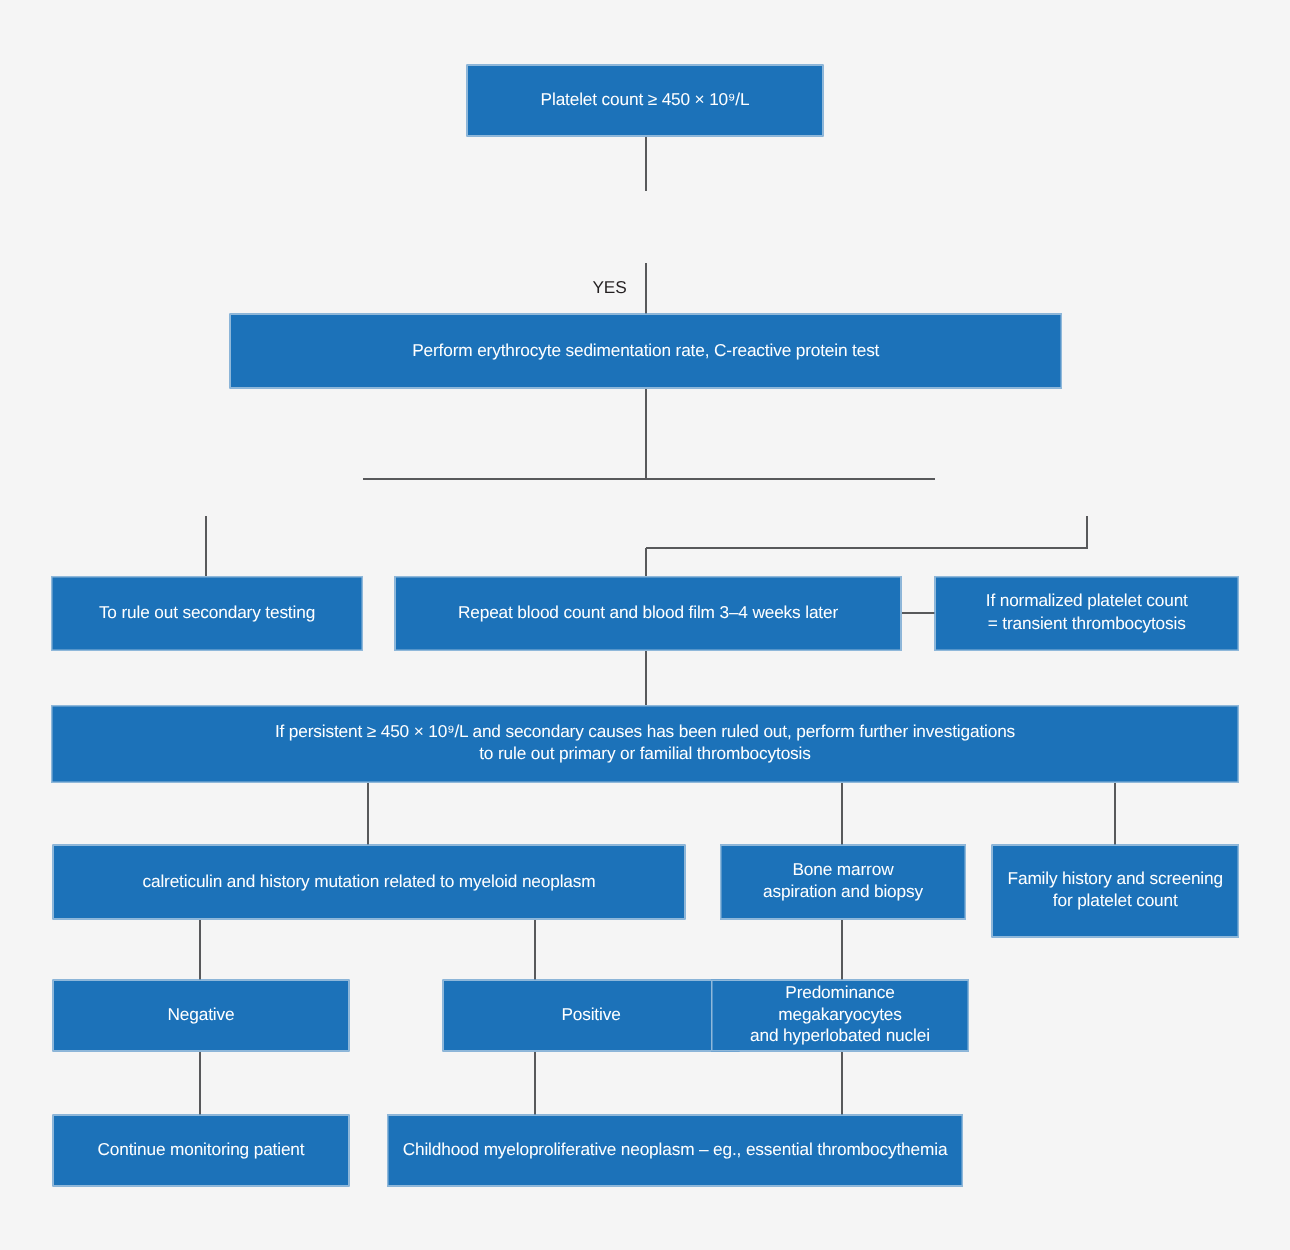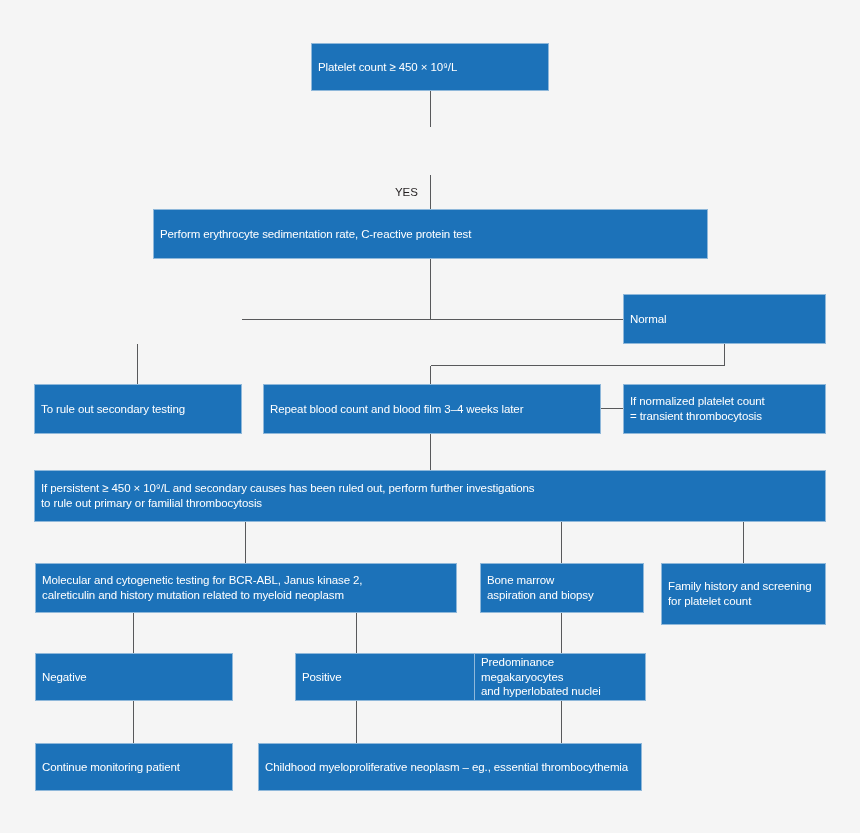--- a/index.html
+++ b/index.html
@@ -21,21 +21,21 @@
     pointer-events: none;
   }
   .node {
     position: absolute;
     background: #1c72b9;
     border: 1px solid #8fb8da;
     color: #ffffff;
     display: flex;
     align-items: center;
     justify-content: center;
-    text-align: left;
+    text-align: center;
     line-height: 1.28;
     letter-spacing: -0.1px;
     font-size: 11.5px;
     padding: 2px 6px;
     z-index: 2;
   }
   .node span { display: block; width: 100%; }
   .node .l2 { display: block; }
   .edge-label {
     position: absolute;
@@ -93,23 +93,20 @@
     <span>Platelet count ≥ 450 × 10⁹/L</span>
   </div>
 
 
   <div class="edge-label" style="left:392px; top:186px;">YES</div>
 
   <div class="node" style="left:153px; top:209px; width:555px; height:50px;">
     <span>Perform erythrocyte sedimentation rate, C-reactive protein test</span>
   </div>
 
-  <div class="node" style="left:623px; top:294px; width:203px; height:50px;">
-    <span>Normal</span>
-  </div>
 
   <div class="node" style="left:34px; top:384px; width:208px; height:50px;">
     <span>To rule out secondary testing</span>
   </div>
   <div class="node" style="left:263px; top:384px; width:338px; height:50px;">
     <span>Repeat blood count and blood film 3–4 weeks later</span>
   </div>
   <div class="node" style="left:623px; top:384px; width:203px; height:50px;">
     <span>
       <span class="l1">If normalized platelet count</span>
@@ -119,21 +116,20 @@
 
   <div class="node" style="left:34px; top:470px; width:792px; height:52px;">
     <span>
       <span class="l1">If persistent ≥ 450 × 10⁹/L and secondary causes has been ruled out, perform further investigations</span>
       <span class="l2">to rule out primary or familial thrombocytosis</span>
     </span>
   </div>
 
   <div class="node" style="left:35px; top:563px; width:422px; height:50px;">
     <span>
-      <span class="l1">Molecular and cytogenetic testing for BCR-ABL, Janus kinase 2,</span>
       <span class="l2">calreticulin and history mutation related to myeloid neoplasm</span>
     </span>
   </div>
   <div class="node" style="left:480px; top:563px; width:164px; height:50px;">
     <span>
       <span class="l1">Bone marrow</span>
       <span class="l2">aspiration and biopsy</span>
     </span>
   </div>
   <div class="node" style="left:661px; top:563px; width:165px; height:62px;">

